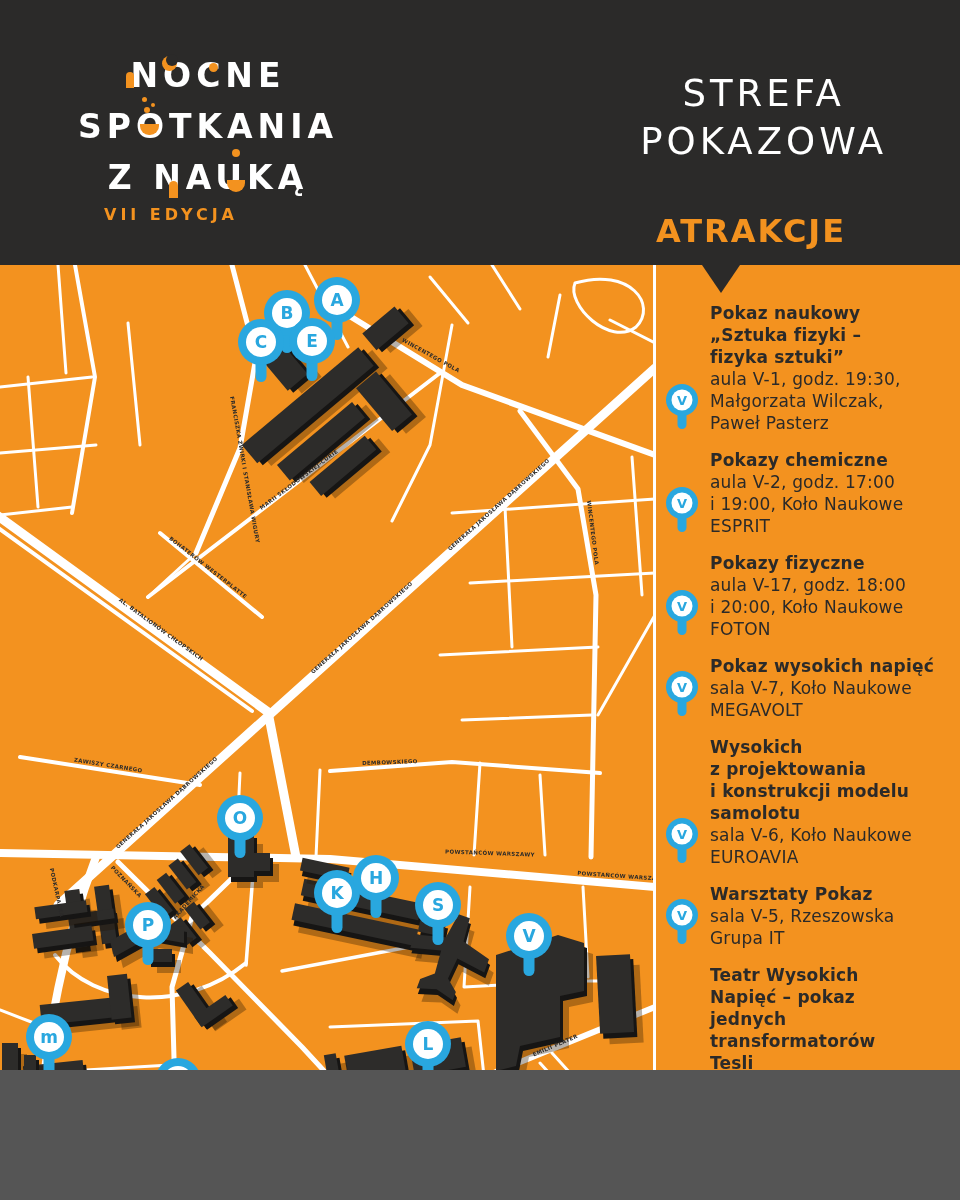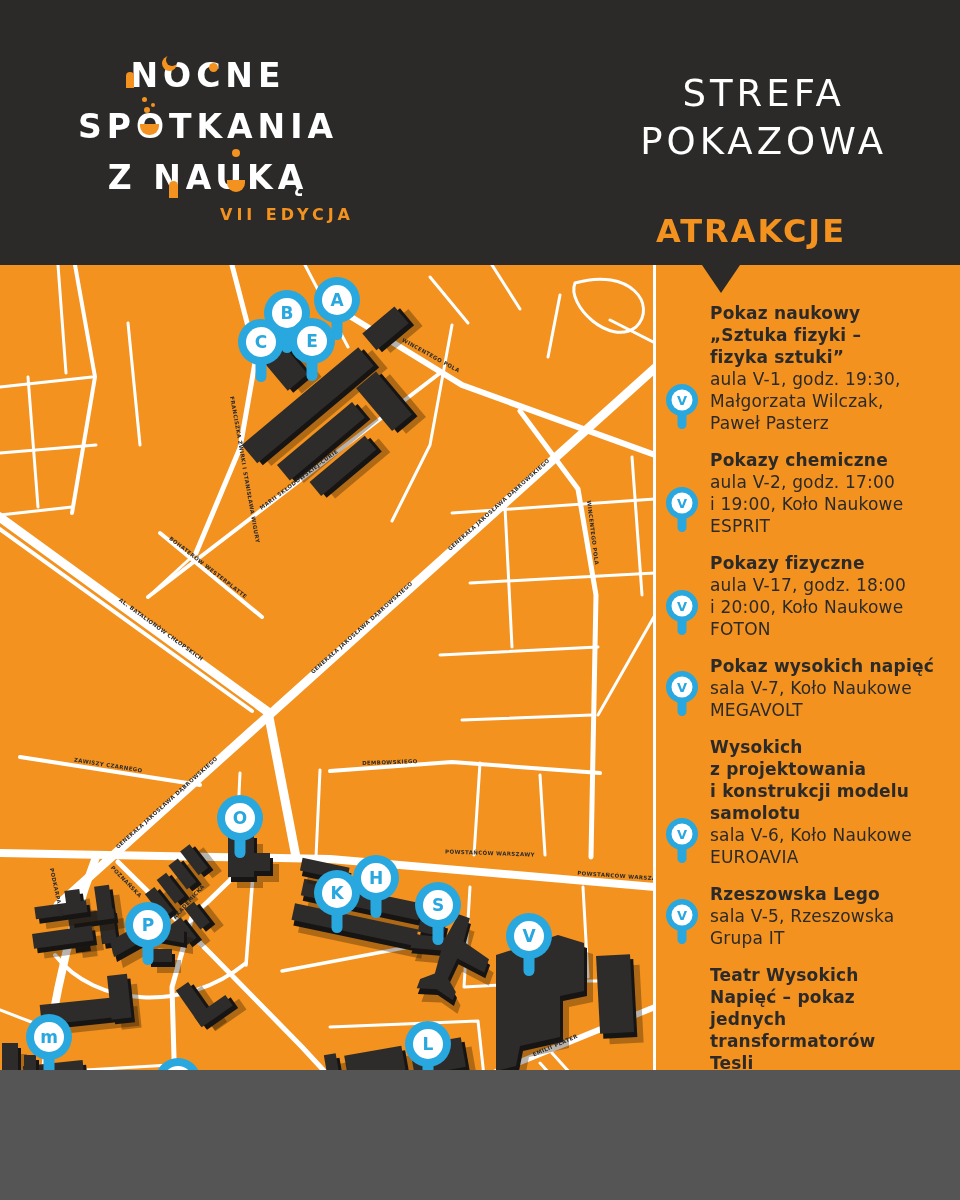--- a/index.html
+++ b/index.html
@@ -7,21 +7,21 @@
   }
   *{box-sizing:border-box}
   body{margin:0;background:#555}
   #poster{position:relative;width:960px;height:1070px;overflow:hidden;
           background:var(--orange);font-family:"DejaVu Sans",sans-serif}
   
   #header{position:absolute;left:0;top:0;width:960px;height:265px;background:var(--dark)}
   #logo{position:absolute;left:62px;top:50px;width:292px;text-align:center;color:var(--white)}
   .logo-line{font-weight:700;font-size:33px;line-height:51px;letter-spacing:5px;white-space:nowrap}
   #logo-edition{color:var(--orange);font-size:16px;letter-spacing:4px;font-weight:700;
-                text-align:right;padding-left:42px;margin-top:2px}
+                text-align:left;padding-left:42px;margin-top:2px}
   .accent{position:absolute;background:var(--orange);border-radius:50%}
   .accent.dk{background:var(--dark)}
   .door{position:absolute;background:var(--orange);border-radius:5px 5px 0 0}
   .halffill{position:absolute;background:var(--orange);border-radius:0 0 9px 9px}
   #zone-title{position:absolute;right:73px;top:70px;text-align:center;color:var(--white);
               font-size:37px;font-weight:500;letter-spacing:4px;line-height:48px;white-space:nowrap}
   #attractions-heading{position:absolute;left:656px;top:212px;color:var(--orange);
               font-size:32px;font-weight:800;letter-spacing:2px}
   #pointer-triangle{position:absolute;left:702px;top:265px;width:0;height:0;
               border-left:19px solid transparent;border-right:19px solid transparent;
@@ -450,21 +450,21 @@
         <div class="d">sala V-6, Koło Naukowe</div>
         <div class="d">EUROAVIA</div>
       </div>
       <div class="attraction">
         <div class="pin" style="top: 15px;"><svg width="40" height="50" viewBox="0 0 40 50">
             <rect x="15.5" y="28" width="9" height="18" rx="4.5" fill="#29A7DF"></rect>
             <circle cx="20" cy="17" r="16" fill="#29A7DF"></circle>
             <circle cx="20" cy="17" r="10.5" fill="#FFFFFF"></circle>
             <text x="20" y="22" text-anchor="middle" font-size="13" font-weight="bold" font-family="DejaVu Sans, sans-serif" fill="#29A7DF">V</text>
           </svg></div>
-        <div class="t">Rzeszowska Lego</div>
+        <div class="t">Warsztaty Pokaz</div>
         <div class="d">sala V-5, Rzeszowska</div>
         <div class="d">Grupa IT</div>
       </div>
       <div class="attraction">
         <div class="pin" style="top: 125px;"><svg width="40" height="50" viewBox="0 0 40 50">
             <rect x="15.5" y="28" width="9" height="18" rx="4.5" fill="#29A7DF"></rect>
             <circle cx="20" cy="17" r="16" fill="#29A7DF"></circle>
             <circle cx="20" cy="17" r="10.5" fill="#FFFFFF"></circle>
             <text x="20" y="22" text-anchor="middle" font-size="13" font-weight="bold" font-family="DejaVu Sans, sans-serif" fill="#29A7DF">V</text>
           </svg></div>

